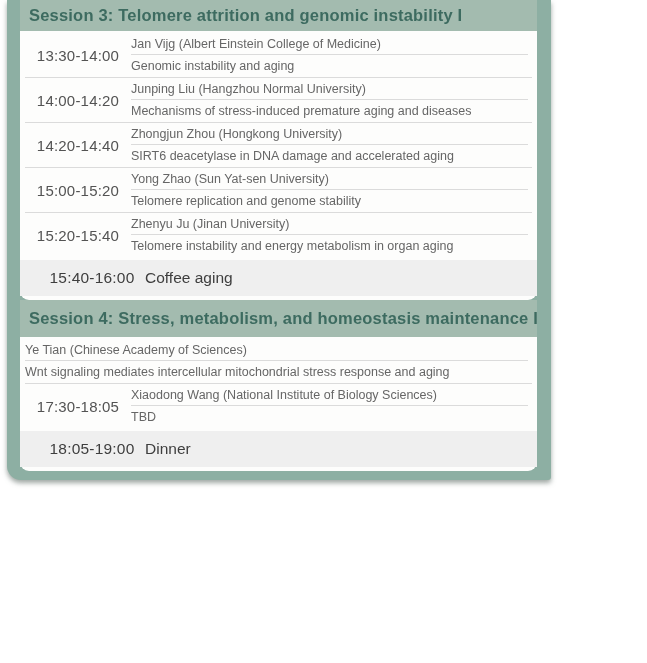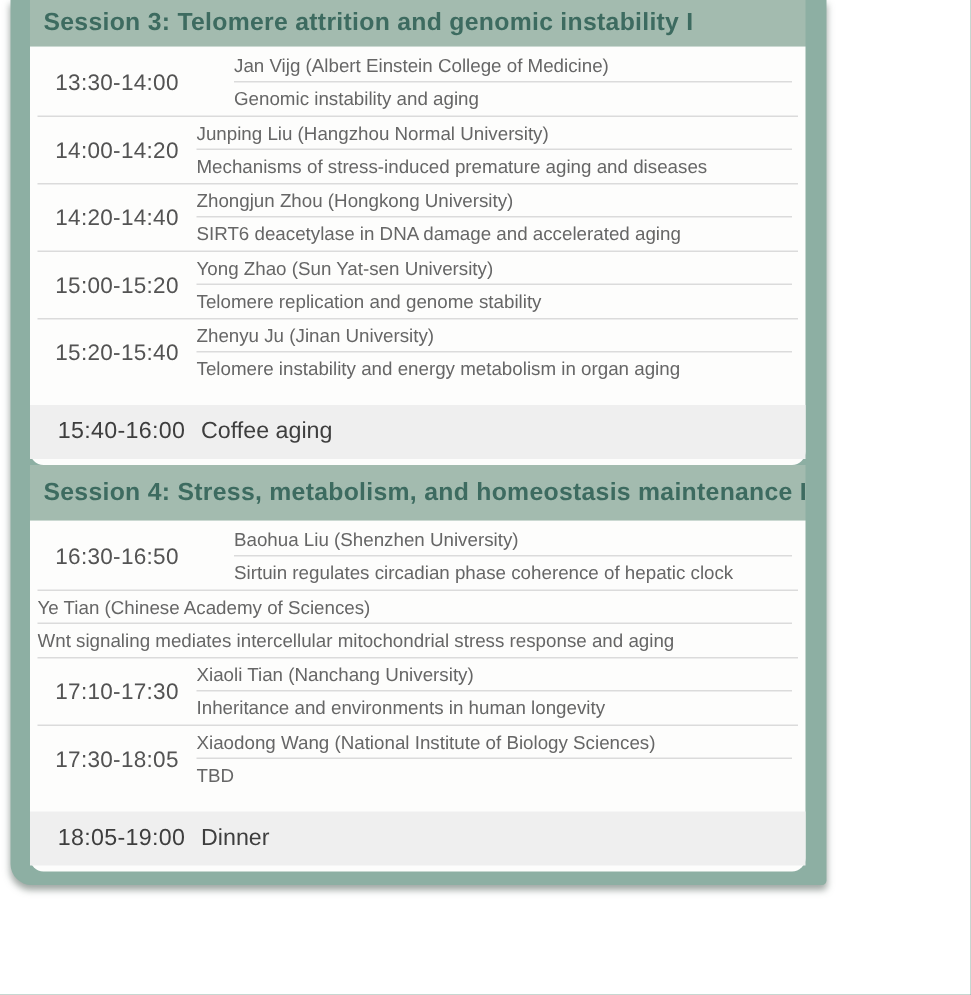--- a/index.html
+++ b/index.html
@@ -38,21 +38,21 @@
   .card {
     background: var(--card-bg, #FDFDFC);
     border-radius: 0 0 9px 9px;
     padding: 2px 0 4px 0;
   }
   .talk-row {
     display: flex;
     margin: 0 5px;
     border-top: 1px solid var(--divider, #DBDBDB);
   }
-  .talk-row:first-child { border-top: none; gap: 25px; }
+  .talk-row:first-child { border-top: none; }
   .time-cell {
     width: 106px;
     flex: none;
     display: flex;
     align-items: center;
     justify-content: center;
     font-size: 15px;
     color: var(--time-text, #535353);
     letter-spacing: 0.2px;
   }
@@ -83,22 +83,22 @@
     line-height: 23px;
     font-size: 12.5px;
     color: var(--body-text, #666666);
     overflow: hidden;
     white-space: nowrap;
   }
   .break-row {
     display: flex;
     background: var(--break-bg, #EFEFEF);
     min-height: 36px;
-    margin-top: 13px;
-    padding-left: 8px;
+    margin-top: 3px;
+    padding-left: 19px;
   }
   .break-row .time-cell {
     font-size: 15.5px;
     color: var(--break-text, #3E3E3E);
   }
   .break-label {
     display: flex;
     align-items: center;
     font-size: 15.5px;
     color: var(--break-text, #3E3E3E);
@@ -153,37 +153,23 @@
     <div class="break-label">Coffee aging</div>
   </div>
       </div>
   </section>
     <section class="session">
     <div class="session-header">
       <span class="session-title">Session 4: Stress, metabolism, and homeostasis maintenance I</span>
     </div>
     <div class="card">
         <div class="talk-row">
-    <div class="time-cell">16:30-16:50</div>
-    <div class="talk-content">
-      <span class="speaker-cell">Baohua Liu (Shenzhen University)</span>
-      <span class="title-cell">Sirtuin regulates circadian phase coherence of hepatic clock</span>
-    </div>
-  </div>
-        <div class="talk-row">
     <div class="talk-content">
       <span class="speaker-cell">Ye Tian (Chinese Academy of Sciences)</span>
       <span class="title-cell">Wnt signaling mediates intercellular mitochondrial stress response and aging</span>
-    </div>
-  </div>
-        <div class="talk-row">
-    <div class="time-cell">17:10-17:30</div>
-    <div class="talk-content">
-      <span class="speaker-cell">Xiaoli Tian (Nanchang University)</span>
-      <span class="title-cell">Inheritance and environments in human longevity</span>
     </div>
   </div>
         <div class="talk-row">
     <div class="time-cell">17:30-18:05</div>
     <div class="talk-content">
       <span class="speaker-cell">Xiaodong Wang (National Institute of Biology Sciences)</span>
       <span class="title-cell">TBD</span>
     </div>
   </div>
         <div class="break-row">

